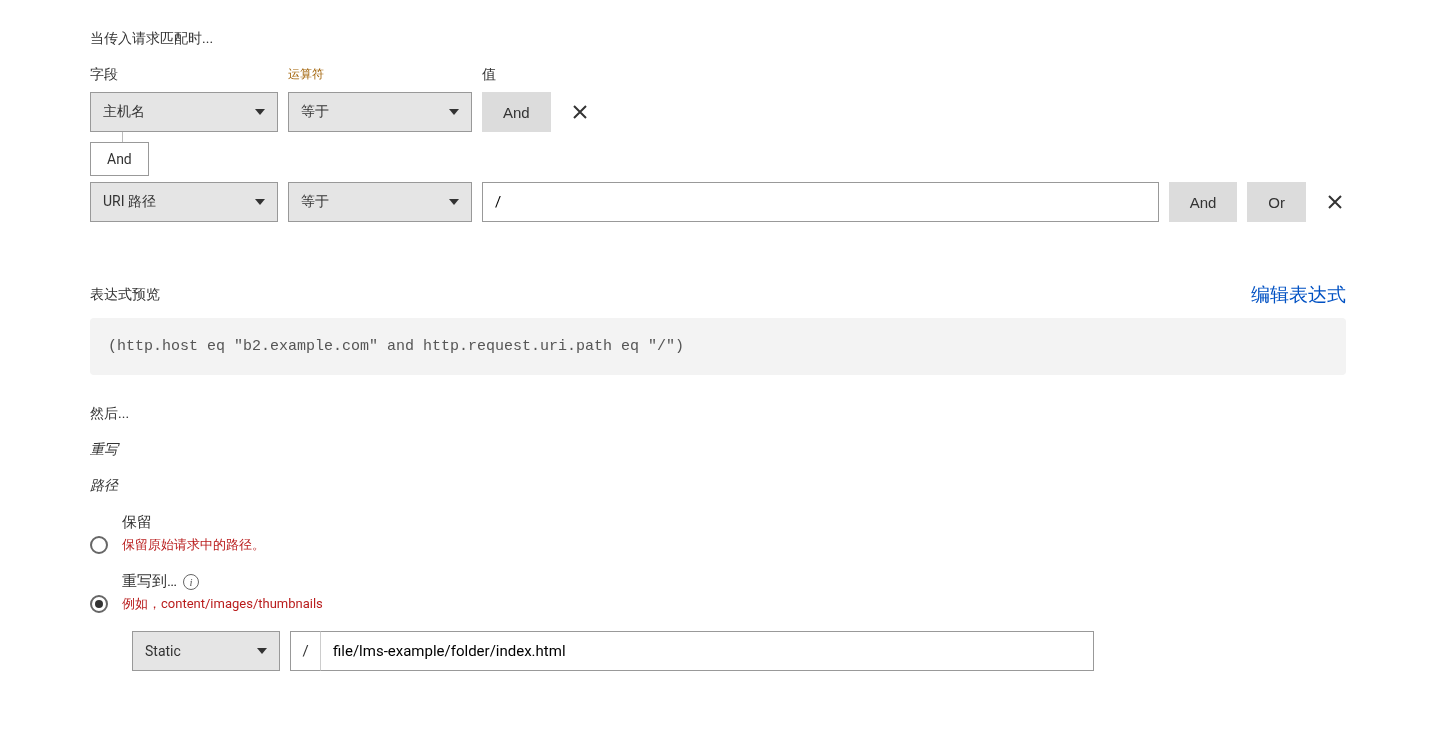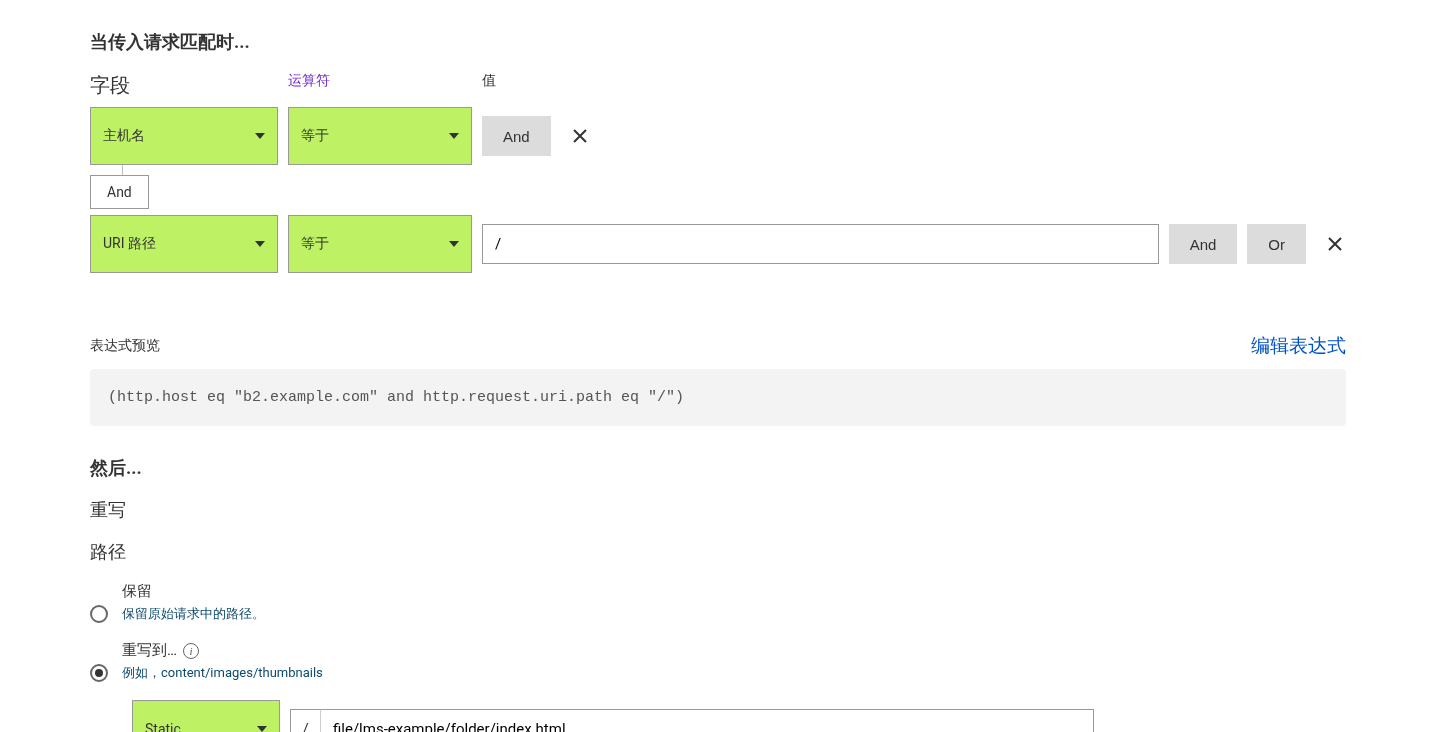--- a/index.html
+++ b/index.html
@@ -4,43 +4,43 @@
 <style>
 * { box-sizing: border-box; margin: 0; padding: 0; }
 body {
   font-family: -apple-system, BlinkMacSystemFont, "Segoe UI", Roboto, "Helvetica Neue", Arial, sans-serif;
   font-size: 14px;
   color: #333;
   background: #fff;
   padding: 30px 90px;
 }
 .section-title {
-  font-size: 18px;
-  font-weight: 700;
+  font-size: 14px;
+  font-weight: 400;
   margin-bottom: 18px;
 }
 .labels-row {
   display: flex;
   gap: 10px;
   margin-bottom: 8px;
 }
-.label-field { width: 188px; font-size: 20px; color: #333; }
-.label-operator { width: 184px; font-size: 14px; color: #6d28d9; }
+.label-field { width: 188px; font-size: 14px; color: #333; }
+.label-operator { width: 184px; font-size: 12px; color: #a16207; }
 .label-value { font-size: 14px; color: #333; }
 .condition-row {
   display: flex;
   gap: 10px;
   align-items: center;
   margin-bottom: 0;
 }
 .select-wrap {
   position: relative;
   border: 1px solid #999;
-  background: #bef264;
-  height: 58px;
+  background: #e5e5e5;
+  height: 40px;
   display: flex;
   align-items: center;
   padding: 0 36px 0 12px;
   cursor: pointer;
 }
 .select-wrap.field { width: 188px; }
 .select-wrap.operator { width: 184px; }
 .select-wrap.type { width: 148px; }
 .caret {
   position: absolute;
@@ -116,22 +116,23 @@
 .preview-box {
   background: #f3f3f3;
   padding: 20px 18px;
   font-family: "SimSun", "Courier New", monospace;
   font-size: 15px;
   color: #555;
   border-radius: 4px;
   margin-bottom: 30px;
 }
 .subheading {
-  font-size: 18px;
+  font-size: 14px;
   margin-bottom: 18px;
+  font-style: italic;
 }
 .radio-group { margin-top: 6px; }
 .radio-row {
   display: flex;
   align-items: flex-end;
   gap: 14px;
   margin-bottom: 18px;
 }
 .radio-outer {
   width: 18px; height: 18px;
@@ -151,21 +152,21 @@
 }
 .radio-content { }
 .radio-title {
   font-size: 15px;
   display: flex;
   align-items: center;
   gap: 6px;
 }
 .radio-sub {
   font-size: 13px;
-  color: #0c4a6e;
+  color: #b91c1c;
   margin-top: 4px;
 }
 .info-icon {
   width: 16px; height: 16px;
   border: 1px solid #666;
   border-radius: 50%;
   display: inline-flex;
   align-items: center;
   justify-content: center;
   font-size: 11px;

